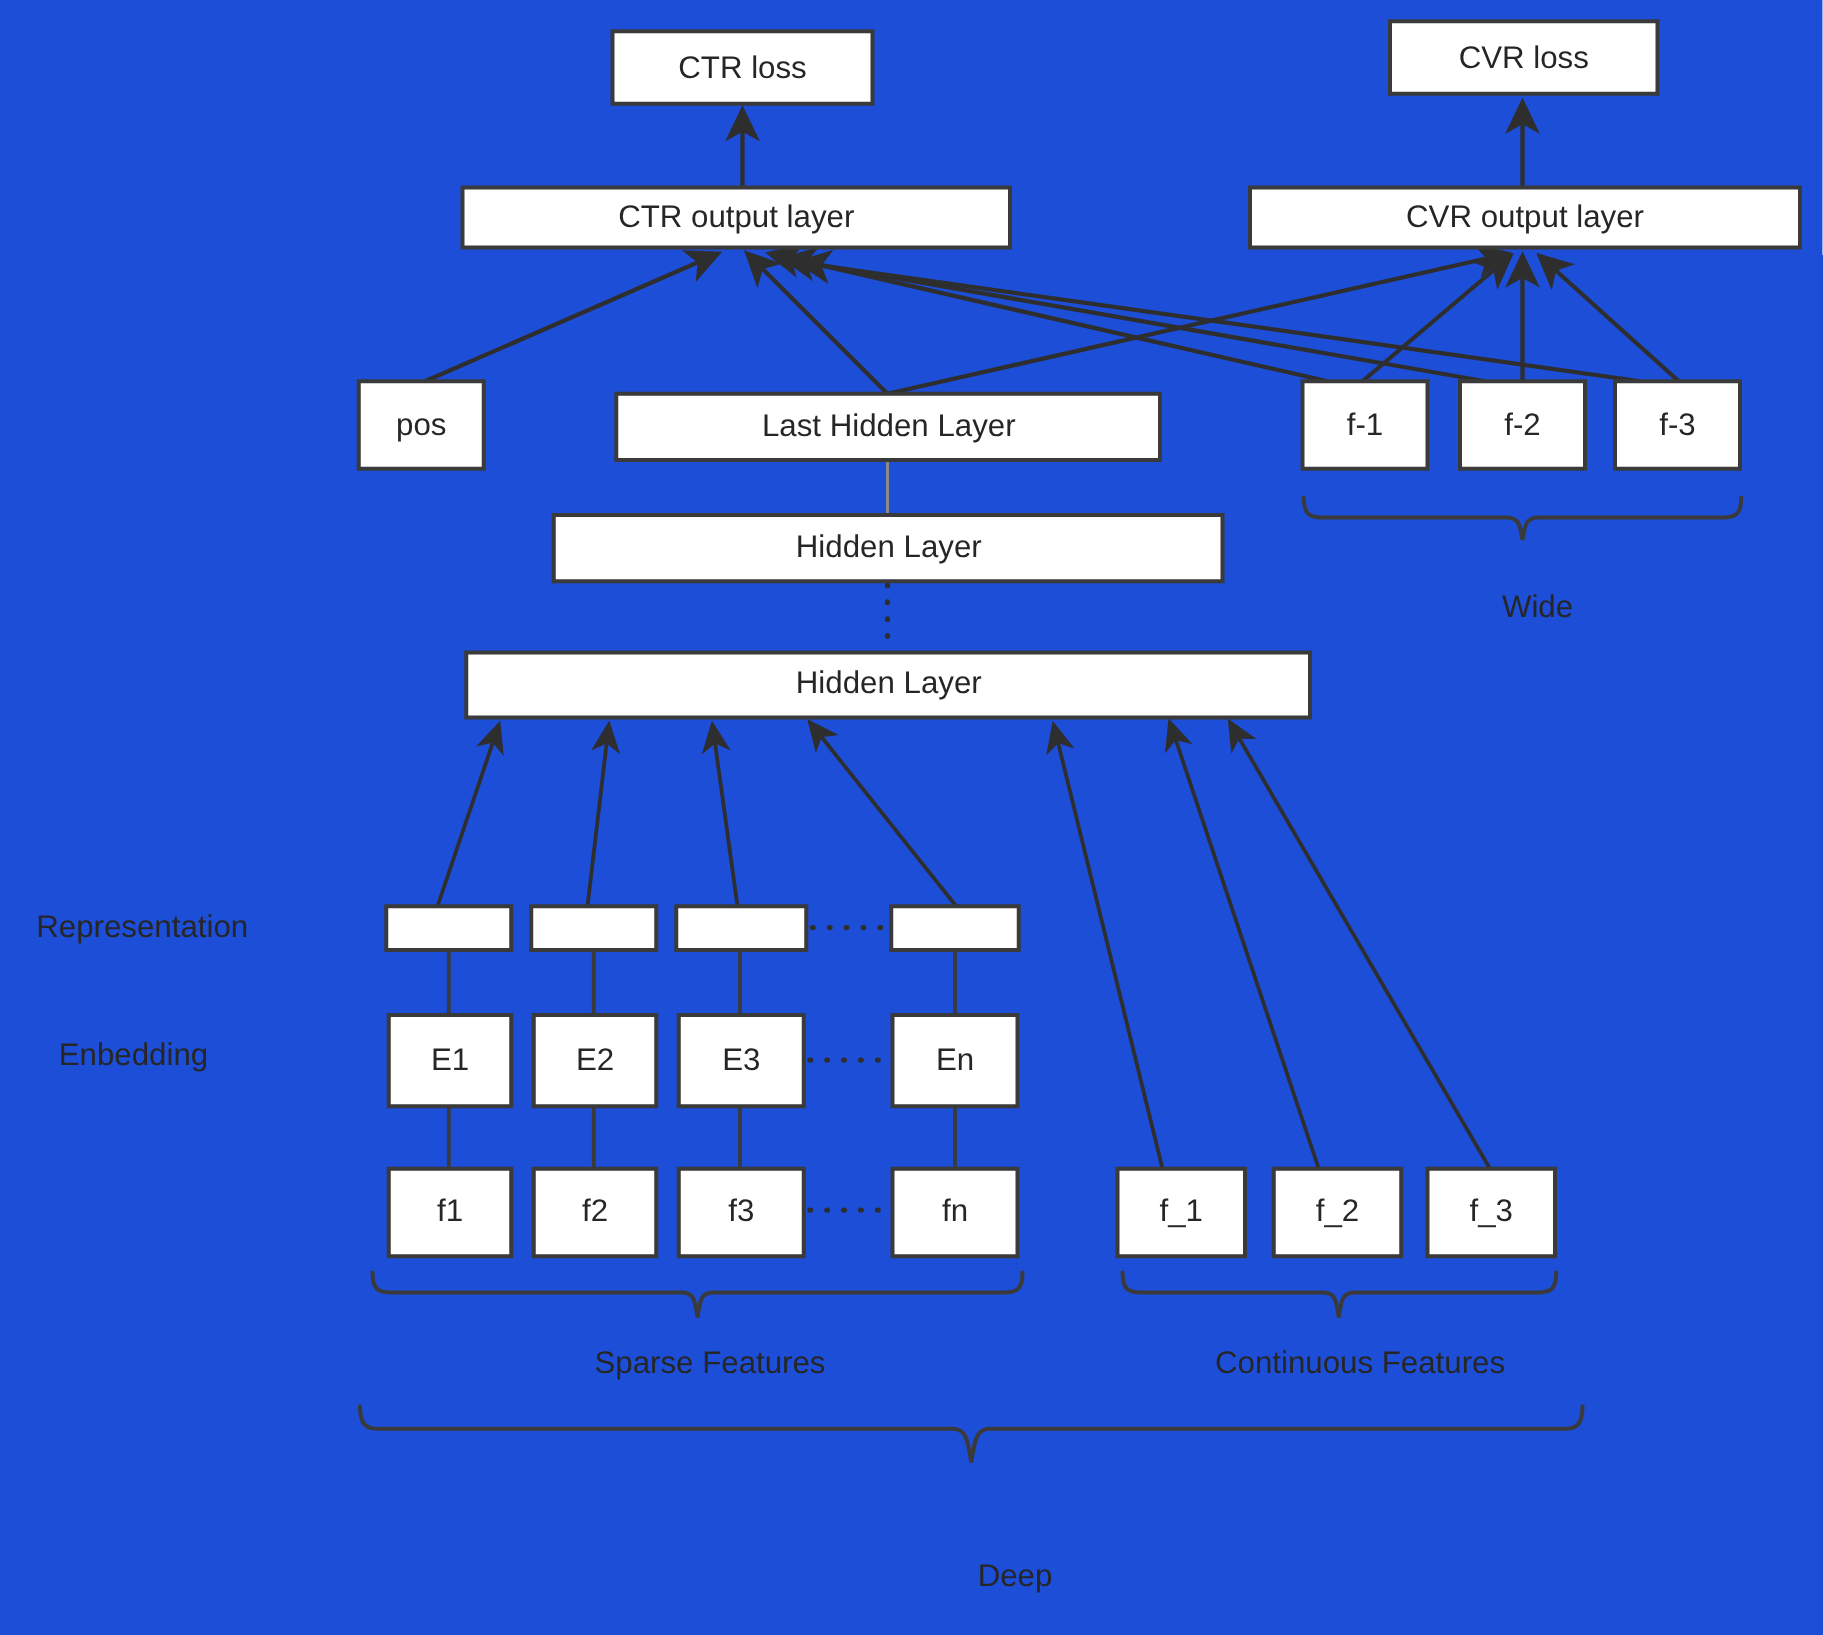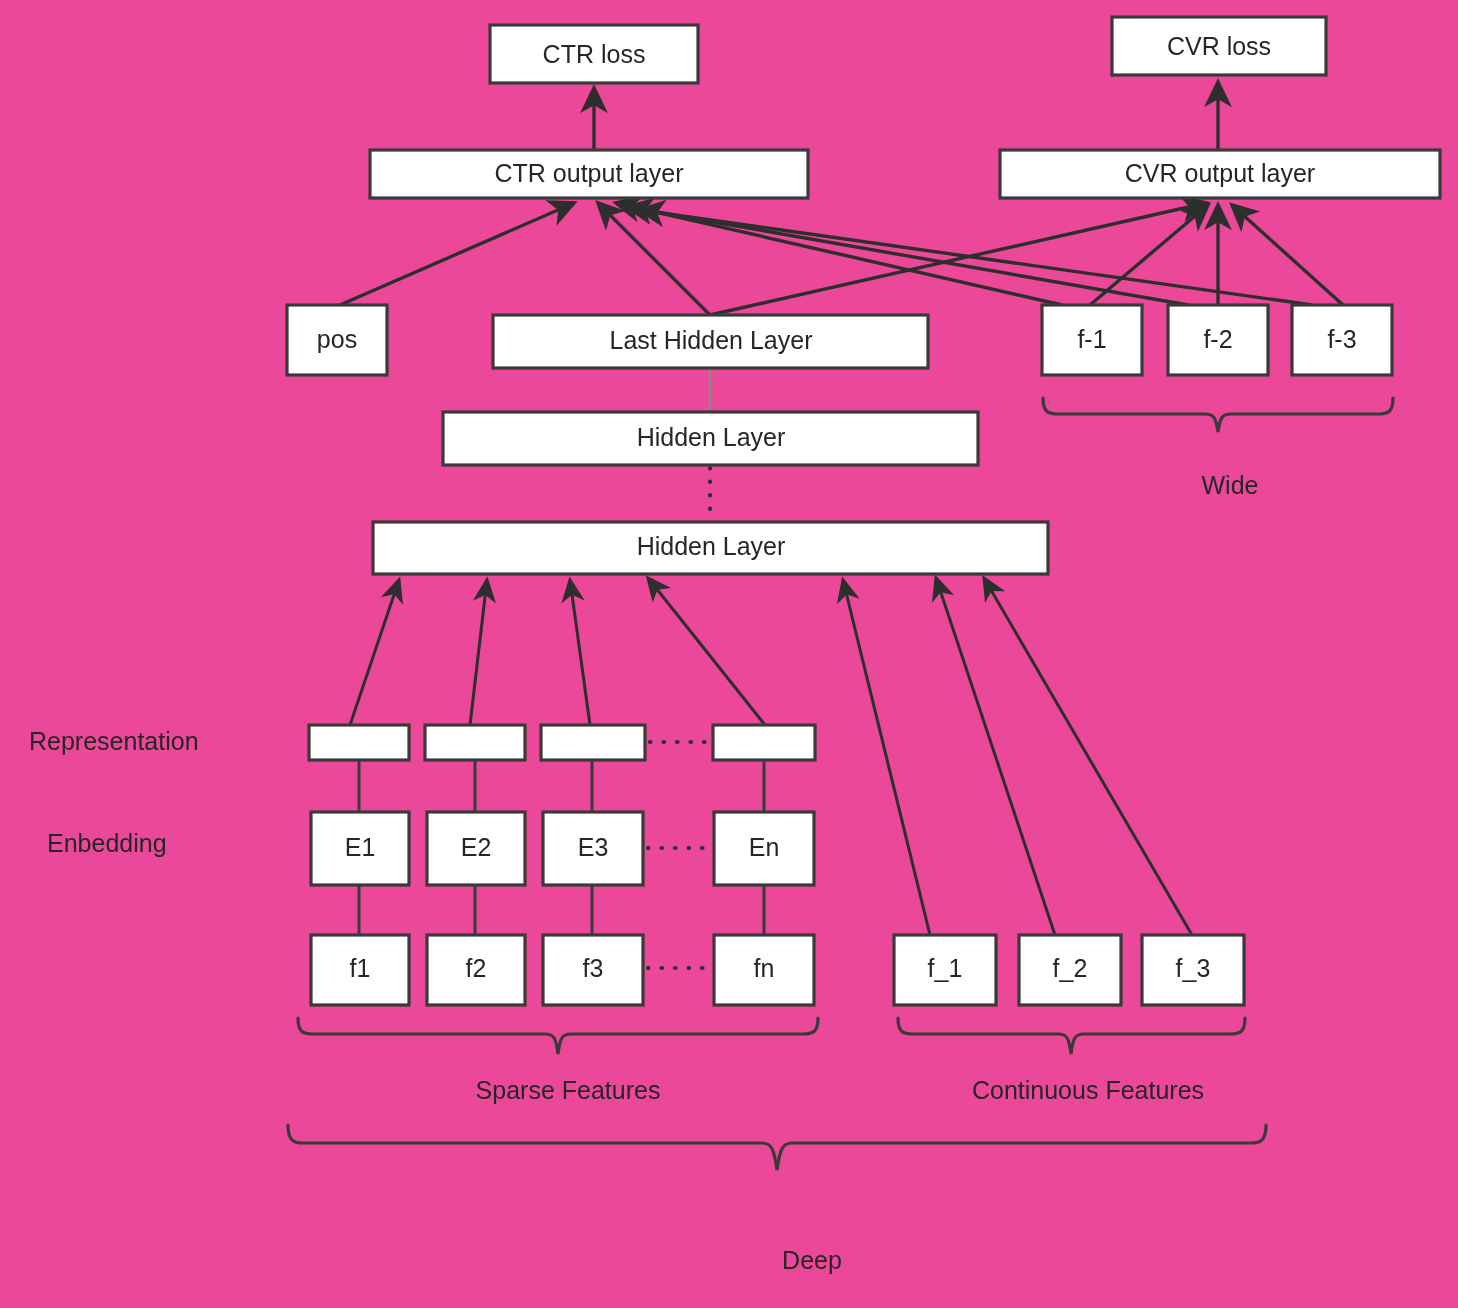--- a/index.html
+++ b/index.html
@@ -10,21 +10,21 @@
   body {
     width: 1458px;
     height: 1308px;
     font-family: "Liberation Sans", sans-serif;
     overflow: hidden;
   }
   #diagram-root {
     position: relative;
     width: 1458px;
     height: 1308px;
-    background: #ec4899;
+    background: #1d4ed8;
   }
   svg.canvas {
     position: absolute;
     top: 0;
     left: 0;
     width: 1458px;
     height: 1308px;
   }
   .node-box {
     fill: #ffffff;

